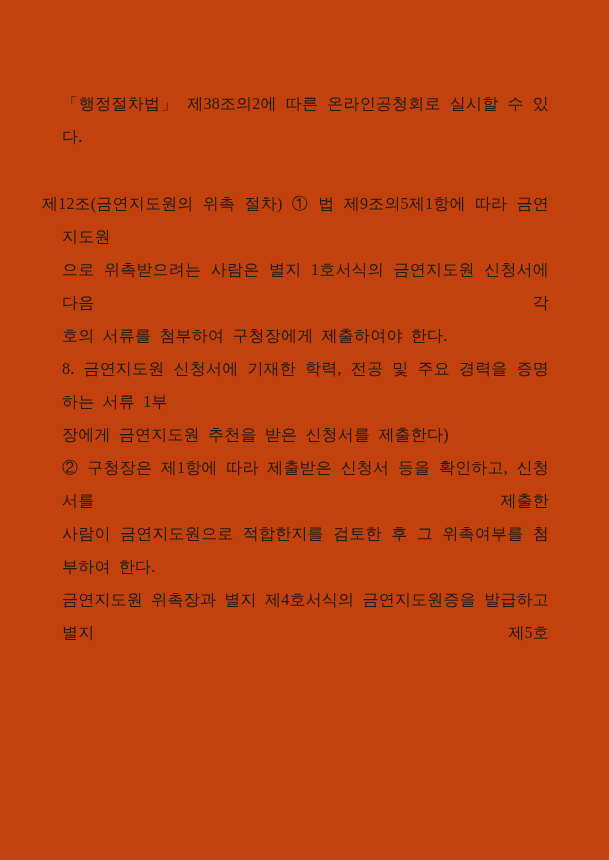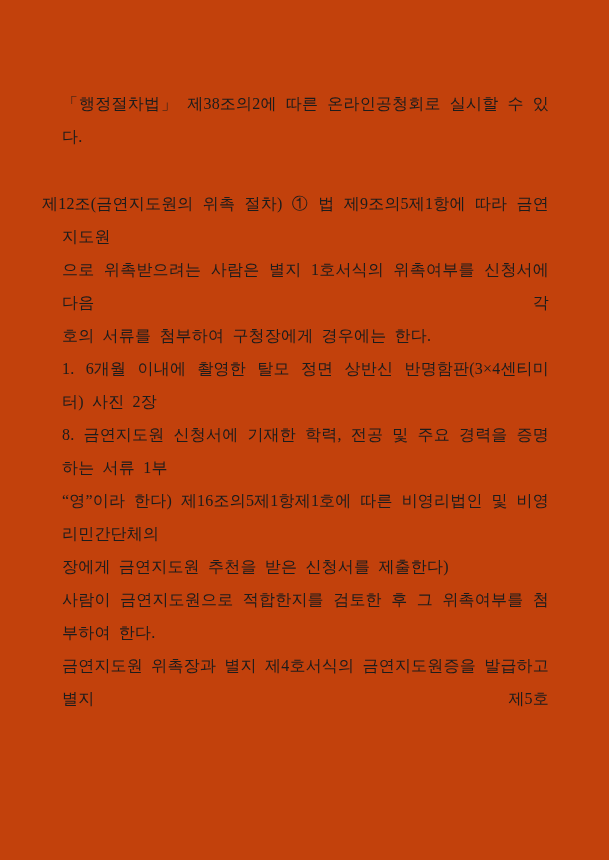--- a/index.html
+++ b/index.html
@@ -44,22 +44,21 @@
   }
 </style>
 </head>
 <body>
 
 <div class="page" style="background: #c2410c;">
   <div class="text-block" id="doc-lines" style="color: rgb(28, 28, 28);">
       <div class="line"><span>「행정절차법」  제38조의2에 따른 온라인공청회로 실시할 수 있다.</span></div>
       <div class="line spacer"></div>
       <div class="line fill outdent"><span class="bold">제12조(금연지도원의 위촉 절차) </span><span>① 법 제9조의5제1항에 따라 금연지도원</span></div>
-      <div class="line fill"><span>으로 위촉받으려는 사람은 별지 1호서식의 위촉여부를 신청서에 다음 각</span></div>
-      <div class="line"><span>호의 서류를 첨부하여 구청장에게 경우에는 한다.</span></div>
-      <div class="line"><span>1. 6개월 이내에 촬영한 탈모 정면 상반신 반명함판(3×4센티미터) 사진 2장</span></div>
+      <div class="line fill"><span>으로 위촉받으려는 사람은 별지 1호서식의 금연지도원 신청서에 다음 각</span></div>
+      <div class="line"><span>호의 서류를 첨부하여 구청장에게 제출하여야 한다.</span></div>
       <div class="line"><span>8. 금연지도원 신청서에 기재한 학력, 전공 및 주요 경력을 증명하는 서류 1부</span></div>
-      <div class="line fill"><span>“영”이라 한다) 제16조의5제1항제1호에 따른 비영리법인 및 비영리민간단체의</span></div>
       <div class="line"><span>장에게 금연지도원 추천을 받은 신청서를 제출한다)</span></div>
+      <div class="line fill"><span>② 구청장은 제1항에 따라 제출받은 신청서 등을 확인하고, 신청서를 제출한</span></div>
       <div class="line"><span>사람이 금연지도원으로 적합한지를 검토한 후 그 위촉여부를 첨부하여 한다.</span></div>
       <div class="line fill"><span>금연지도원 위촉장과 별지 제4호서식의 금연지도원증을 발급하고 별지 제5호</span></div>
     </div>
 </div>
 
 </body></html>

